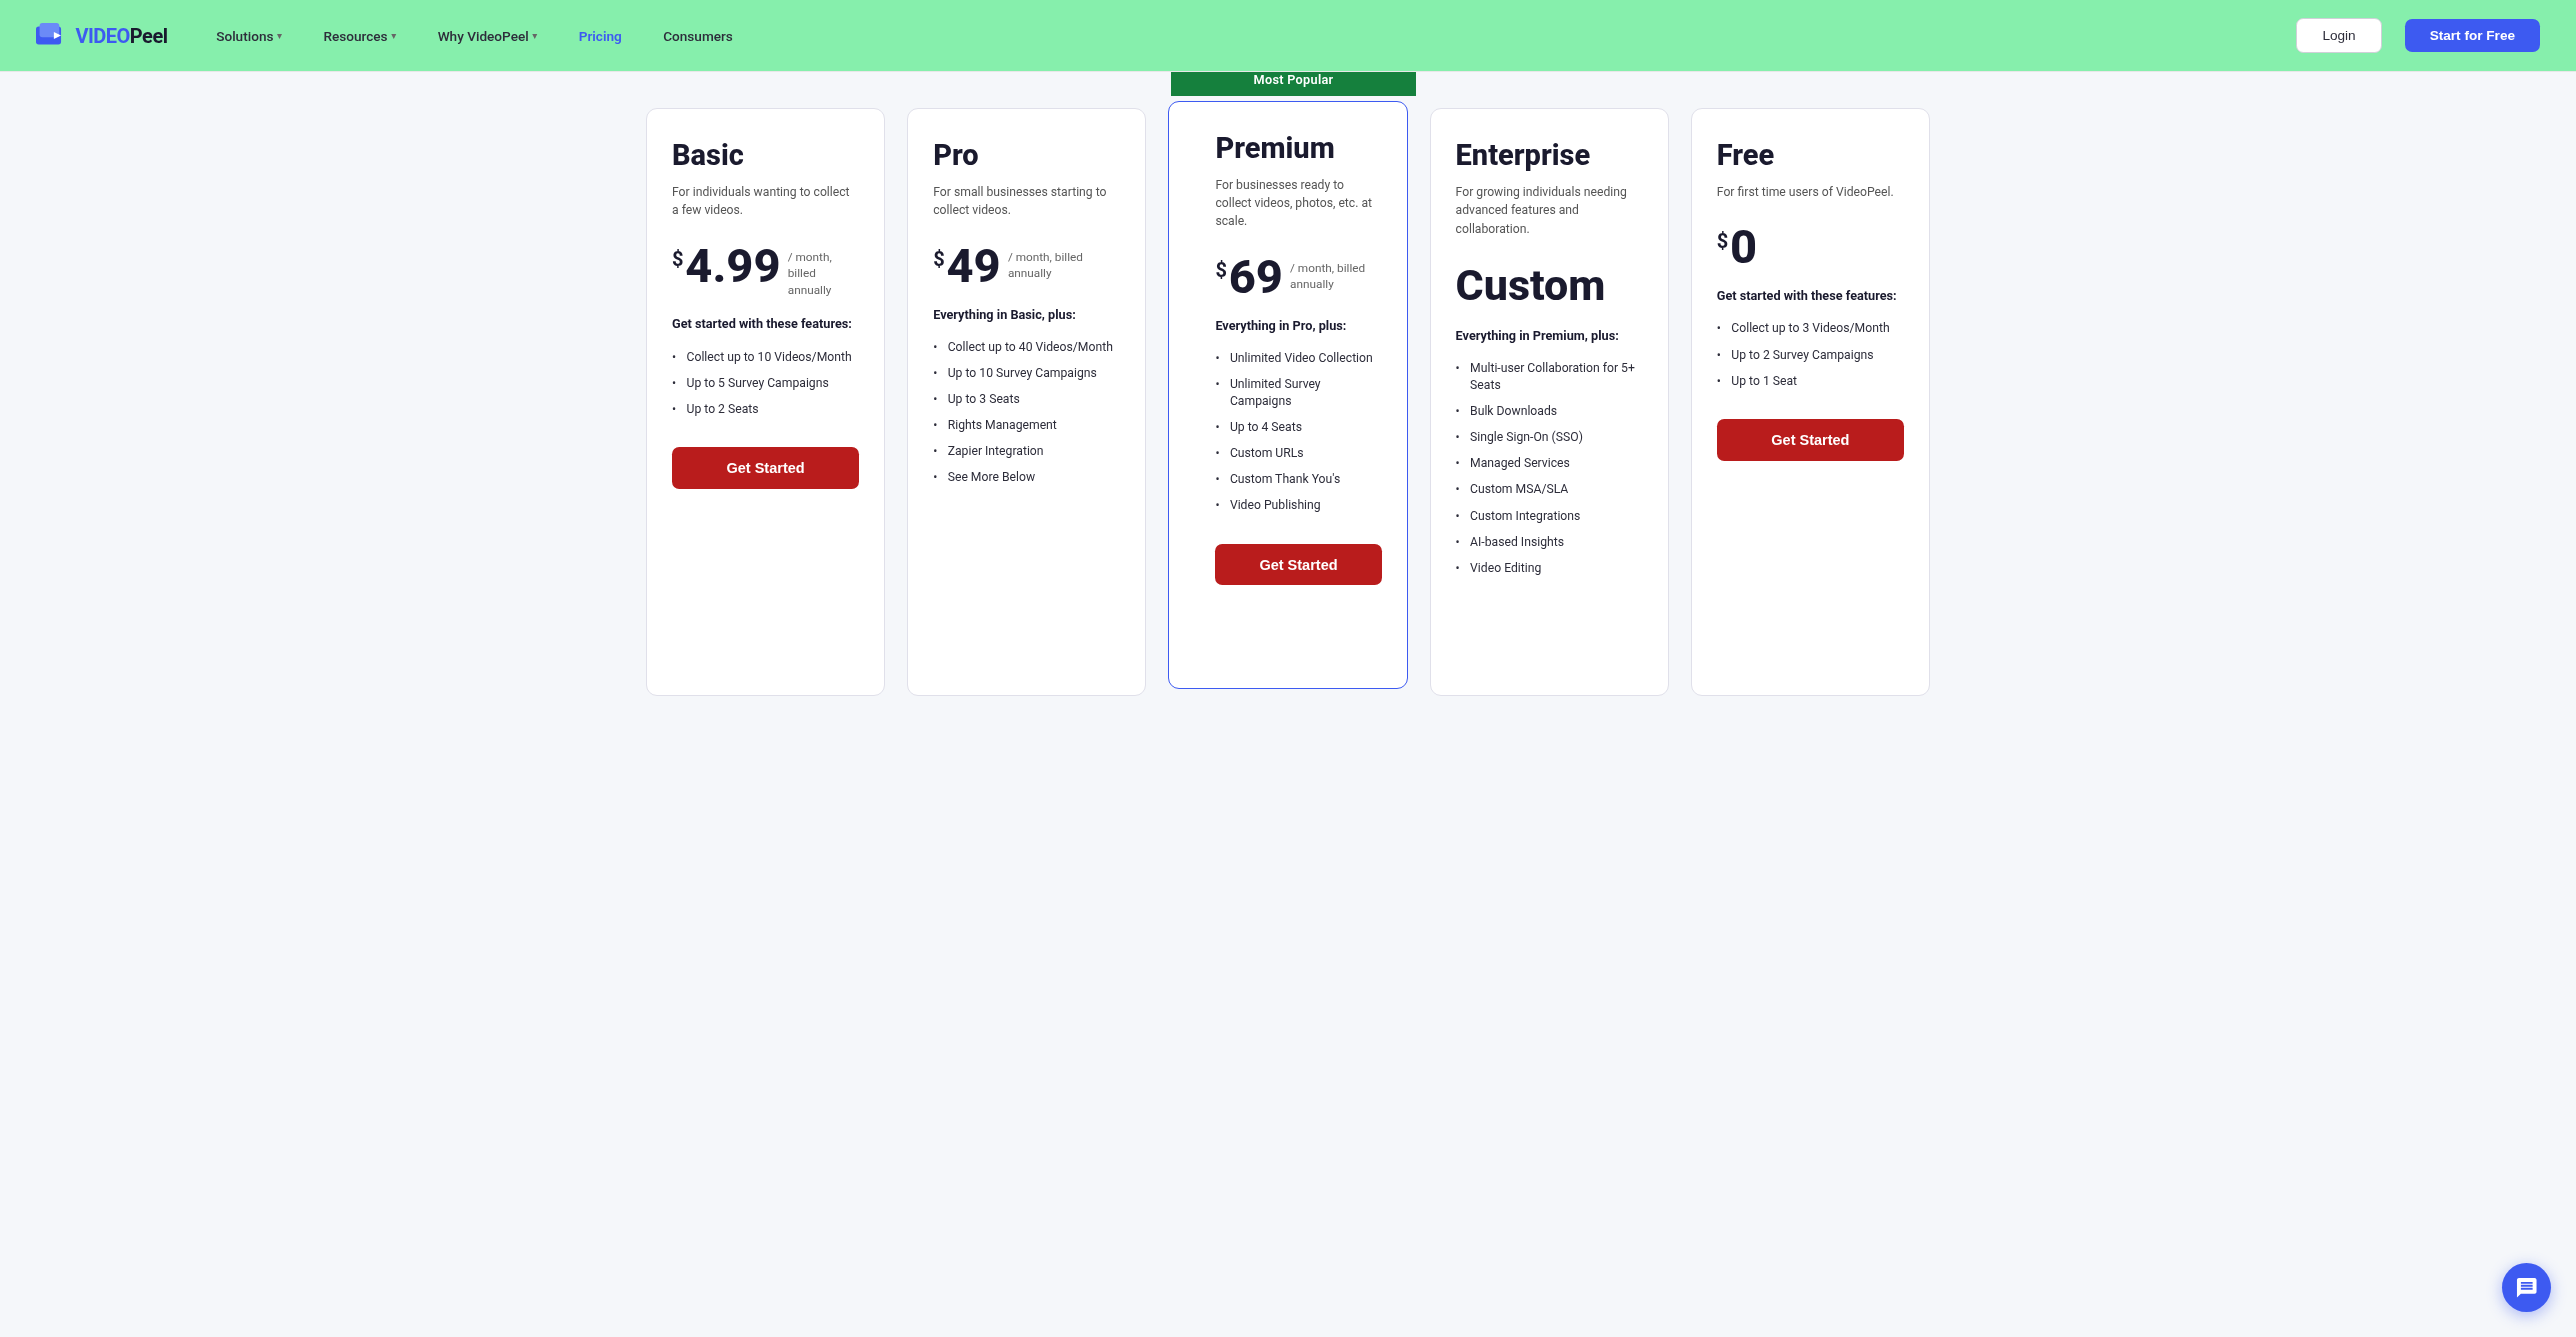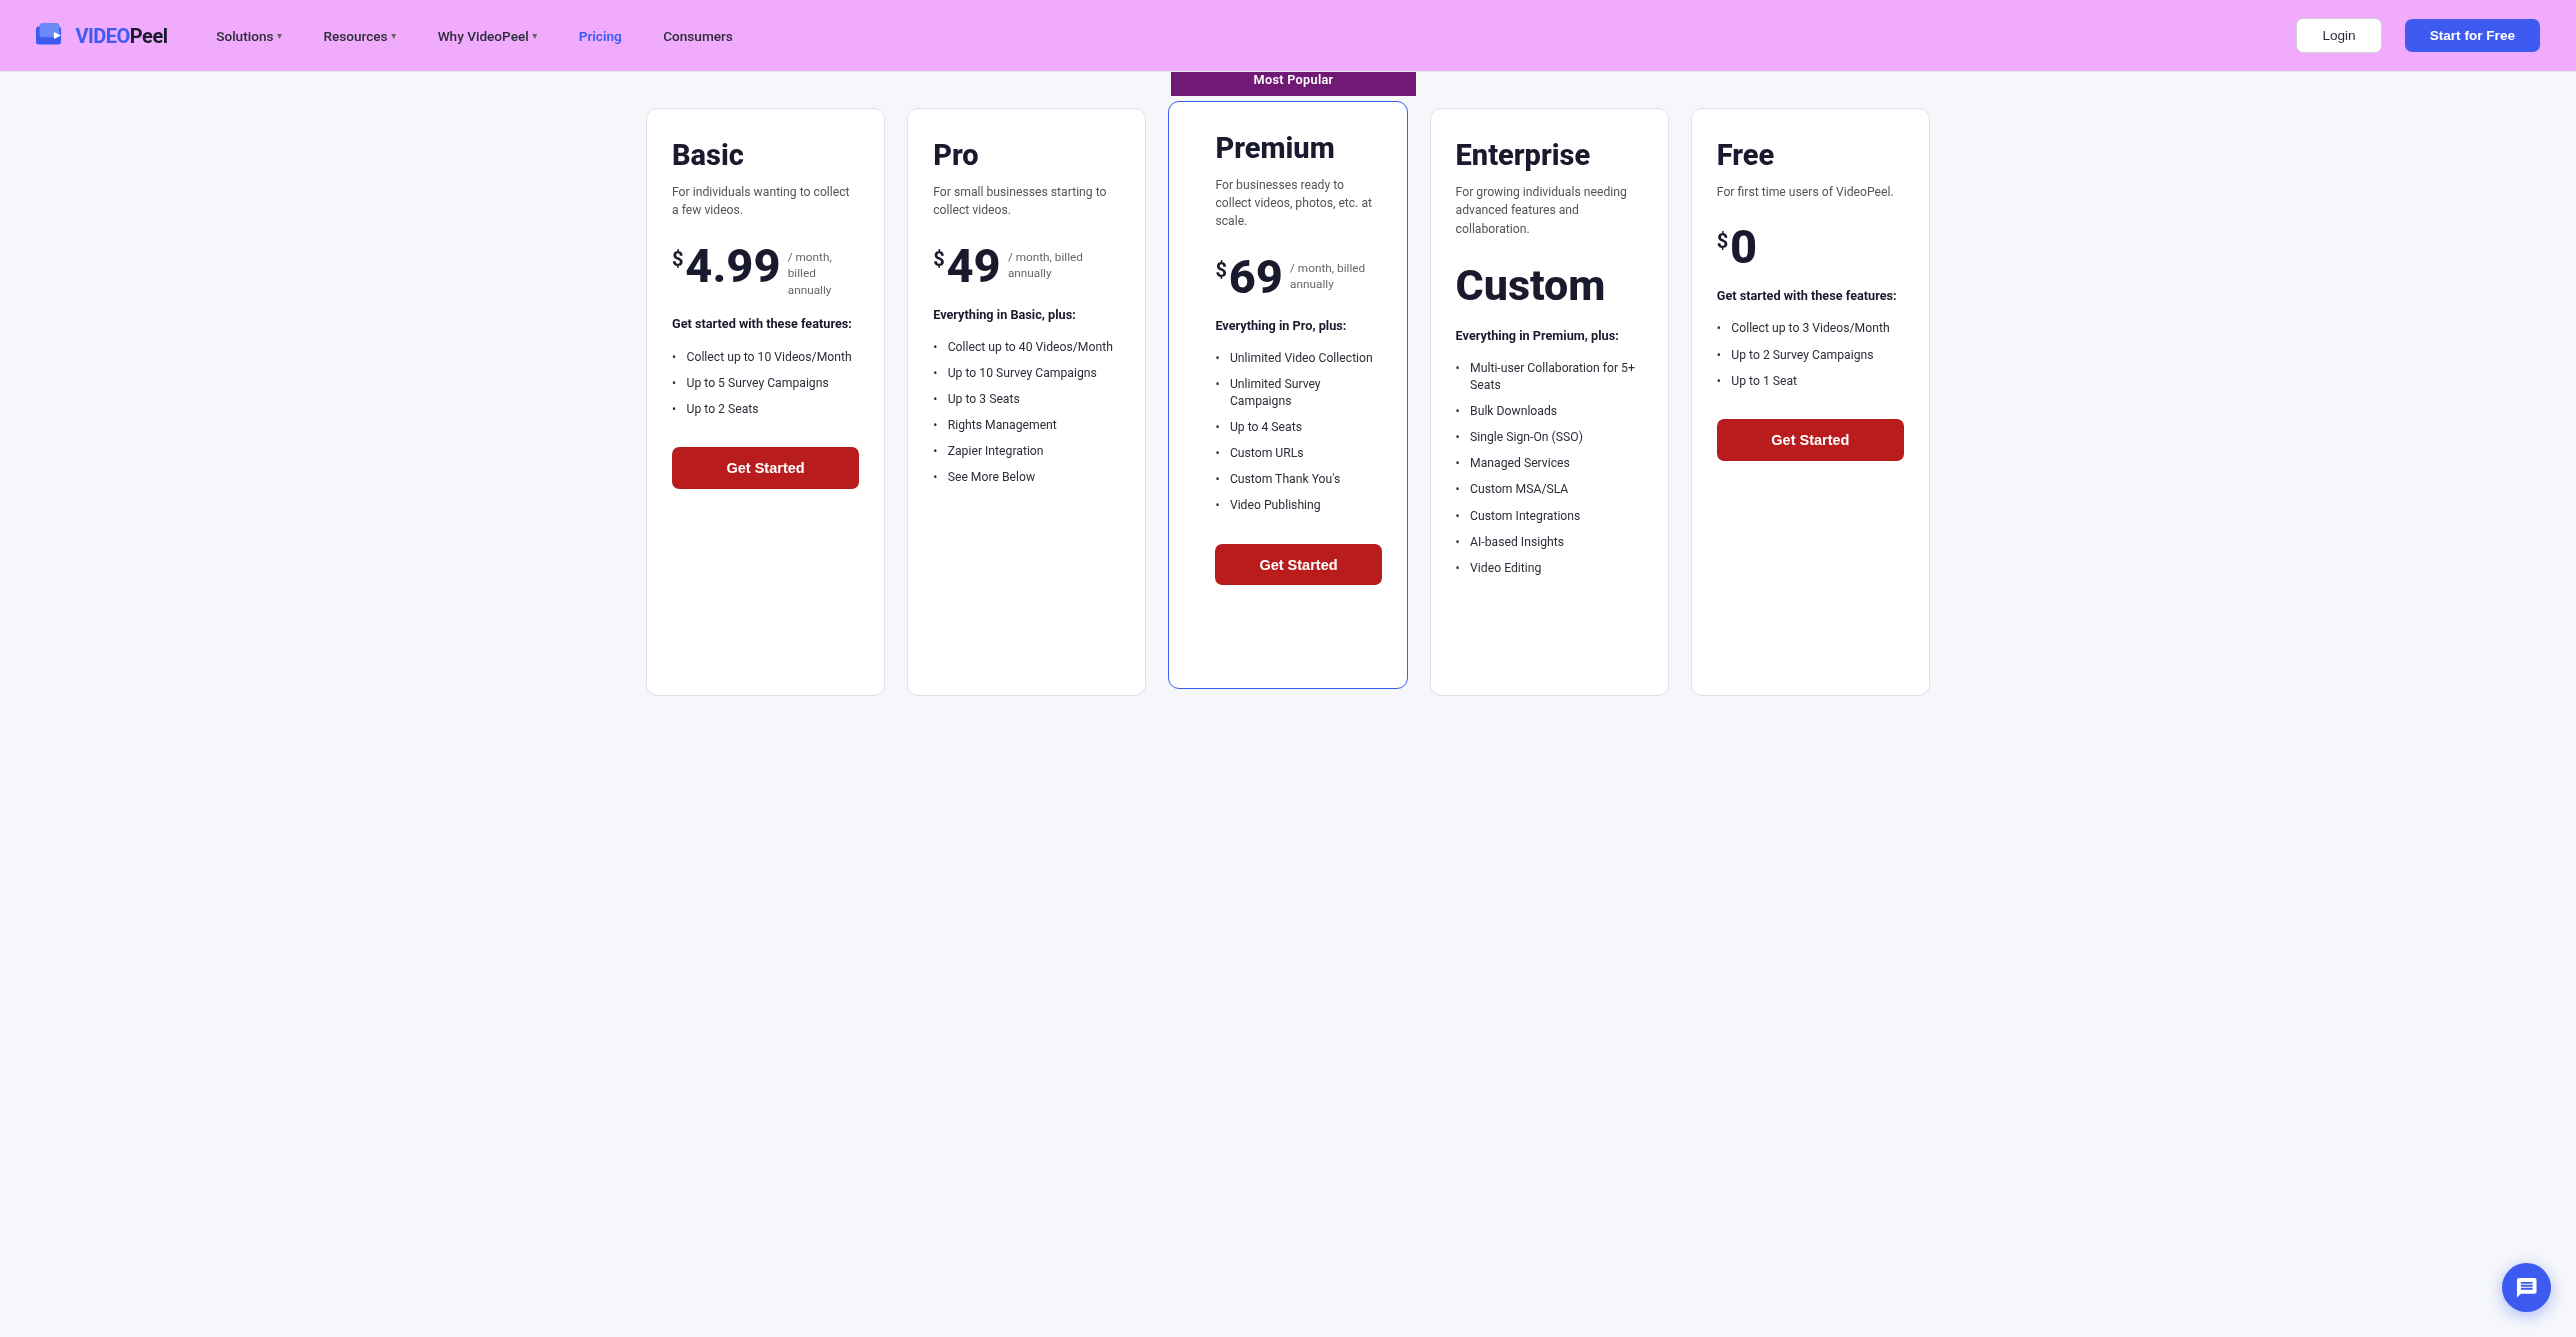--- a/index.html
+++ b/index.html
@@ -1,20 +1,20 @@
 <!DOCTYPE html>
 <html style="font-size:14.5px"><head>
   <meta charset="utf-8">
   <style>
     * { box-sizing: border-box; margin: 0; padding: 0; }
     body { font-family: -apple-system, BlinkMacSystemFont, 'Segoe UI', Roboto, sans-serif; background: #f5f7fa; color: #1a1a2e; }
 
     
     .navbar {
-      background: #f0abfc;
+      background: #86efac;
       display: flex;
       align-items: center;
       padding: 0 36px;
       height: 72px;
       border-bottom: 0.9px solid #e8e8e8;
       position: relative;
       z-index: 10;
     }
     .navbar-logo {
       display: flex;
@@ -95,21 +95,21 @@
       align-items: start;
       position: relative;
     }
 
     
     .most-popular-badge {
       position: absolute;
       top: -45px;
       left: calc(40% + 0px);
       width: calc(20%);
-      background: #701a75;
+      background: #15803d;
       color: #fff;
       text-align: center;
       padding: 9px 0;
       font-size: 12.7px;
       font-weight: 600;
       border-radius: 7.2px 7.2px 0 0;
       letter-spacing: 0.3px;
     }
 
     .pricing-card {

